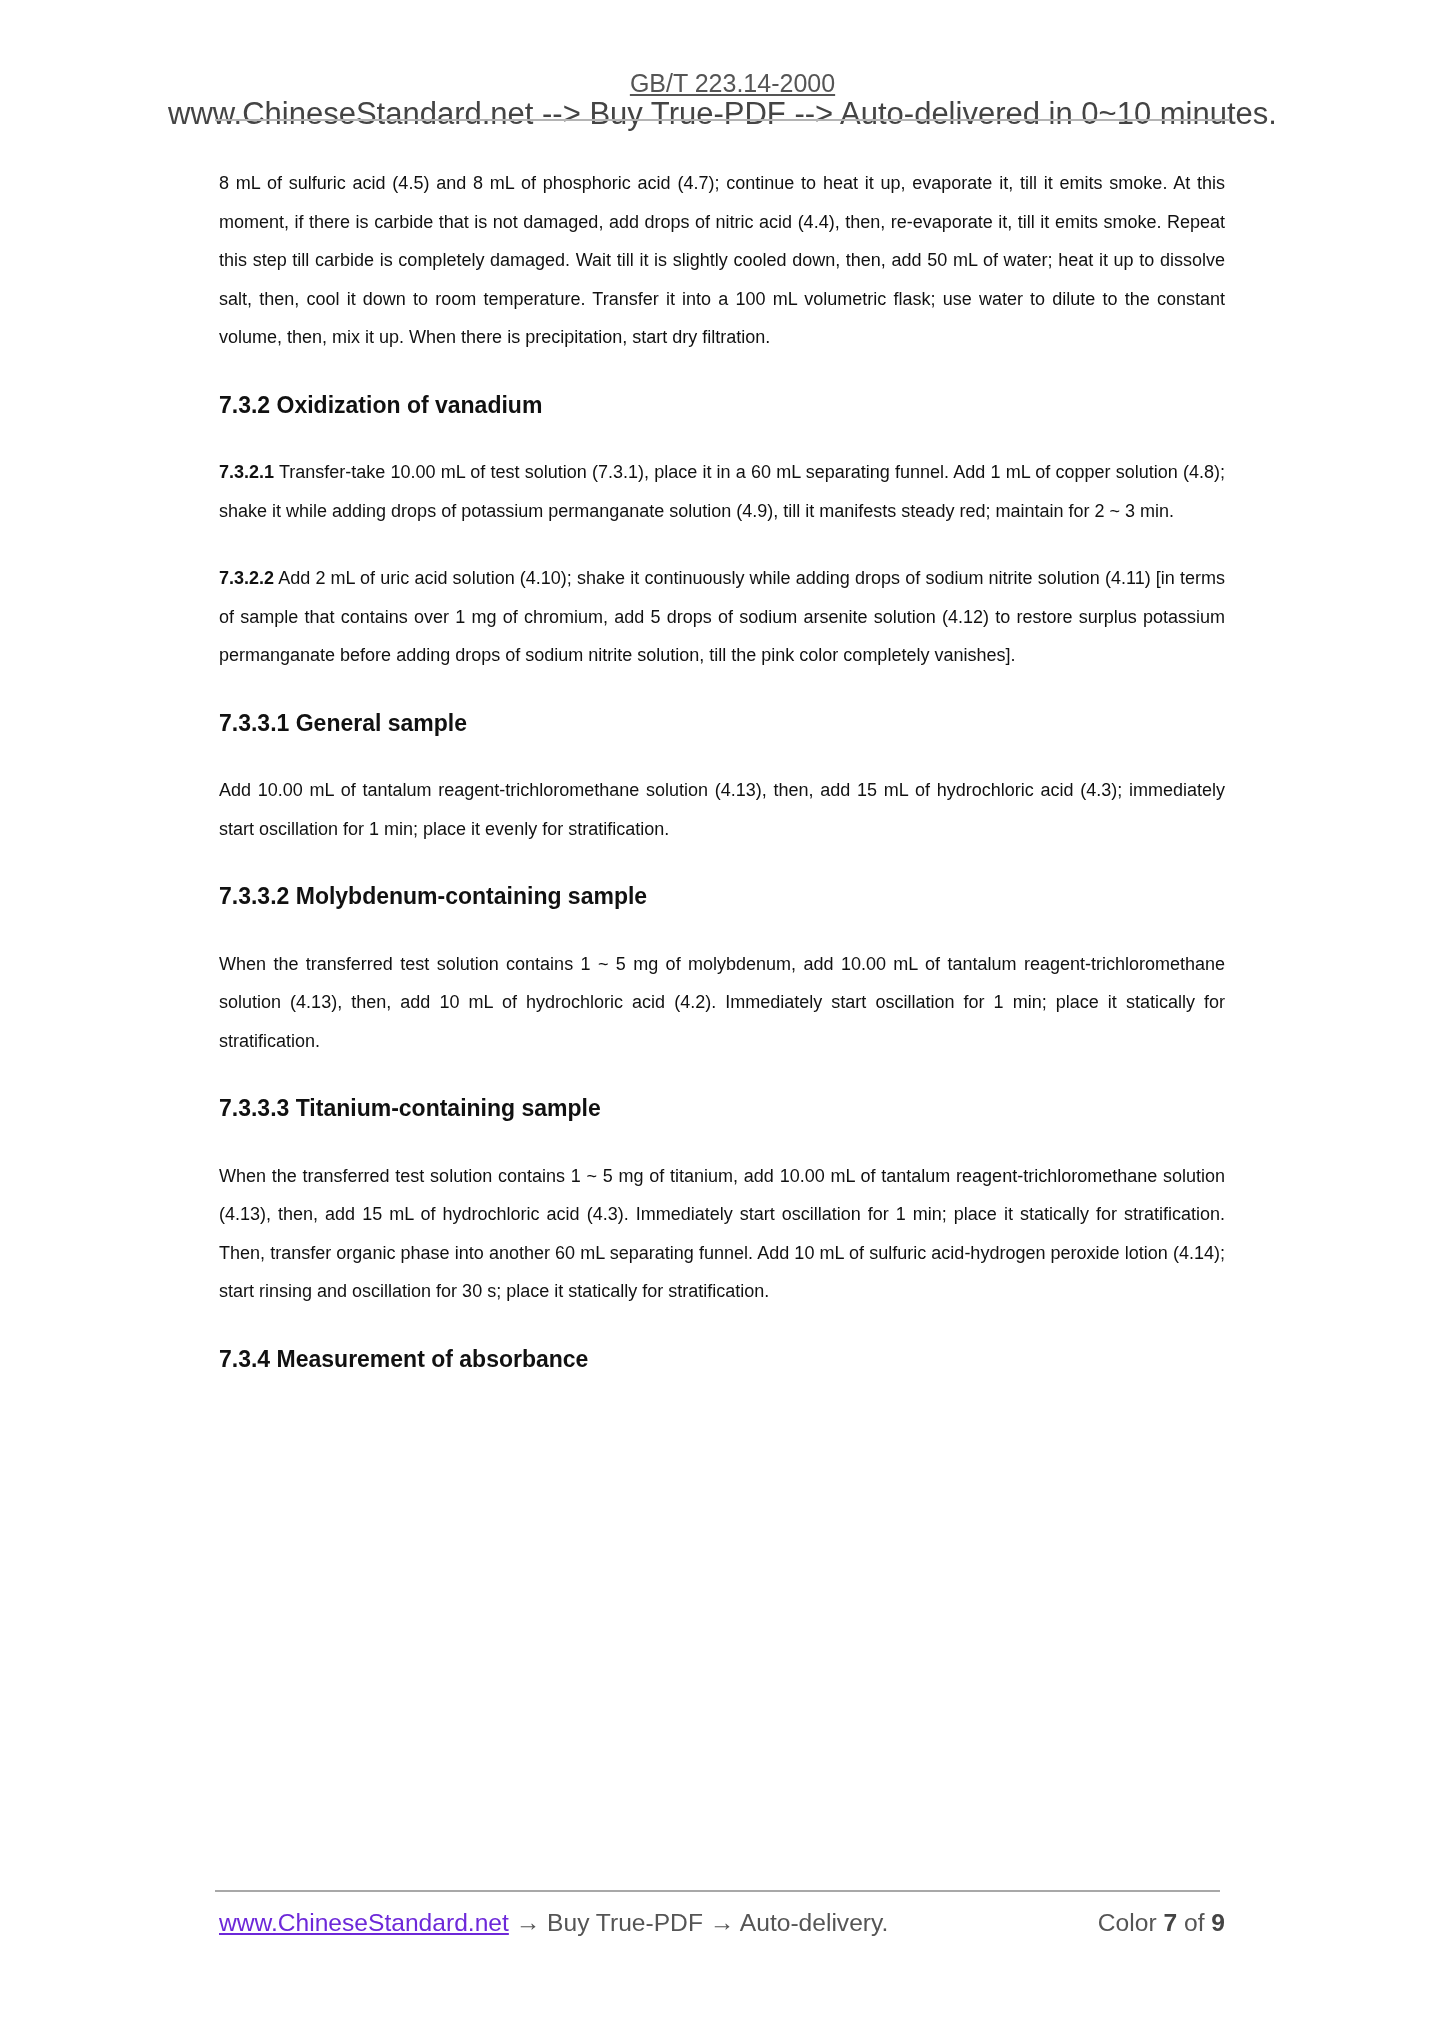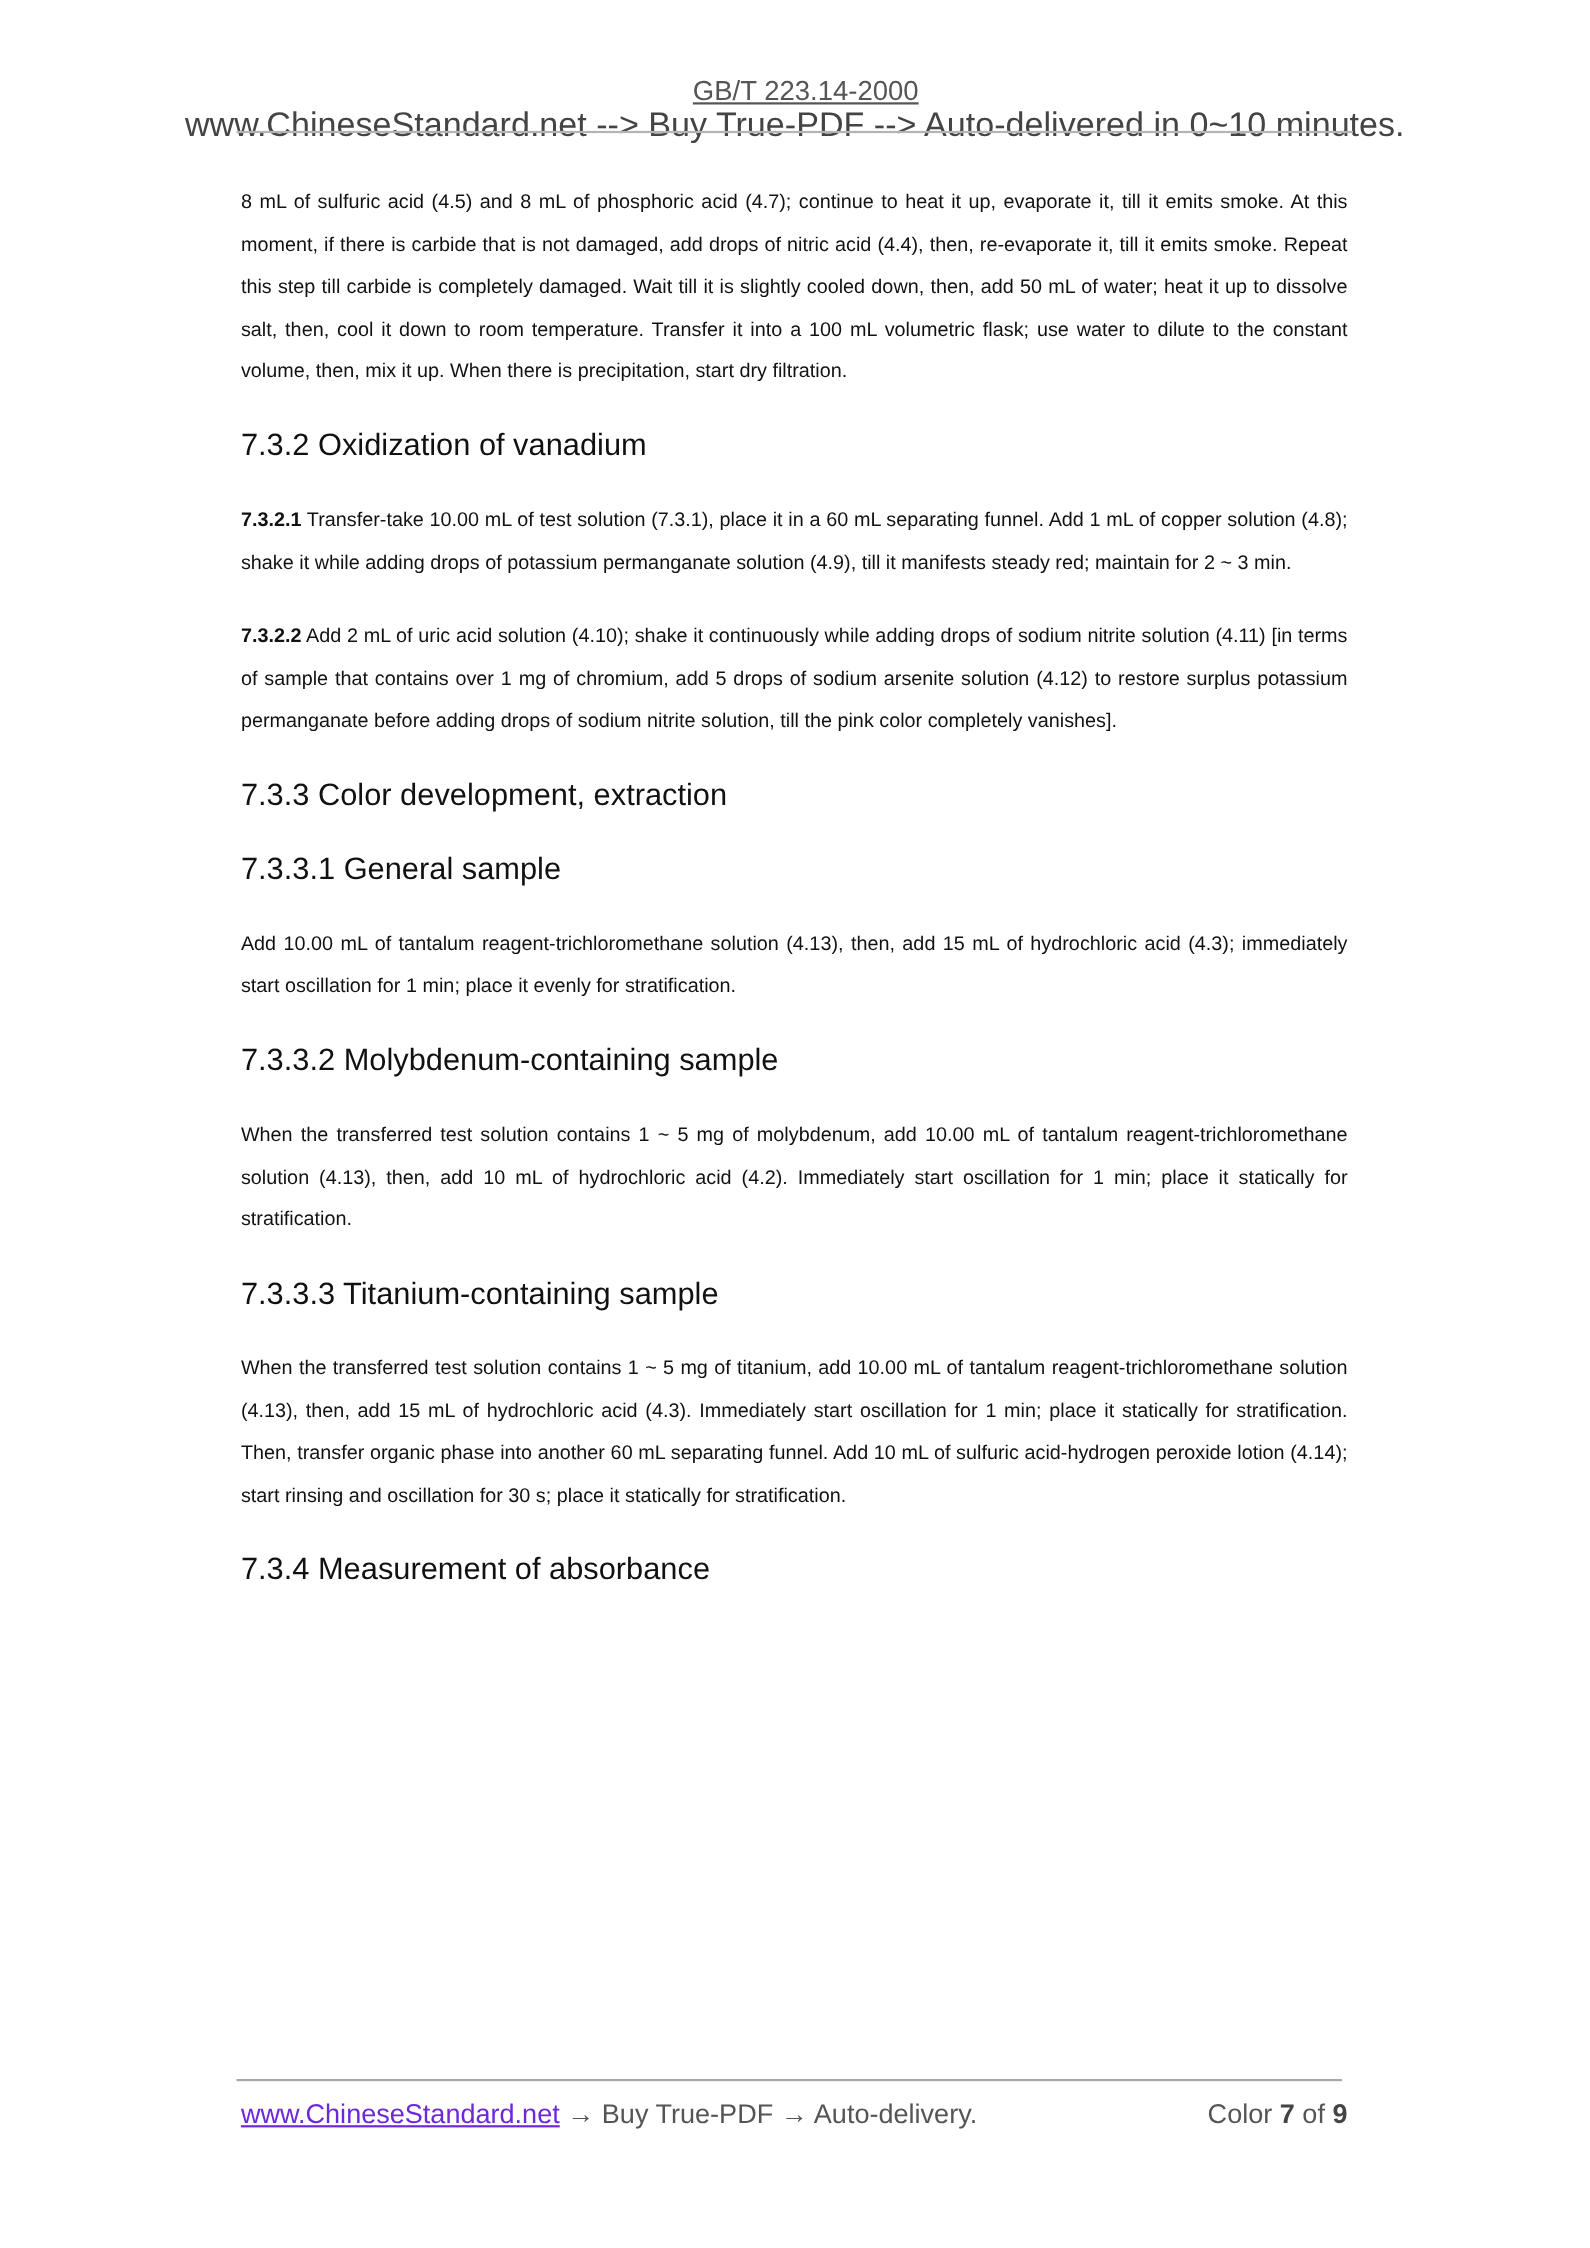--- a/index.html
+++ b/index.html
@@ -55,23 +55,23 @@
     top: 164px;
     width: 1006px;
   }
   .para {
     font-size: 18px;
     line-height: 38.5px;
     text-align: justify;
     margin: 0 0 29px 0;
   }
   .heading {
-    font-size: 28px;
+    font-size: 23px;
     line-height: 38.5px;
-    font-weight: normal;
+    font-weight: bold;
     margin: 0 0 29px 0;
   }
   .clause-num {
     font-weight: bold;
   }
   .footer-rule {
     position: absolute;
     left: 215px;
     top: 1890px;
     width: 1005px;
@@ -117,21 +117,20 @@
 
 <div class="content">
   <p class="para">8 mL of sulfuric acid (4.5) and 8 mL of phosphoric acid (4.7); continue to heat it up, evaporate it, till it emits smoke. At this moment, if there is carbide that is not damaged, add drops of nitric acid (4.4), then, re-evaporate it, till it emits smoke. Repeat this step till carbide is completely damaged. Wait till it is slightly cooled down, then, add 50 mL of water; heat it up to dissolve salt, then, cool it down to room temperature. Transfer it into a 100 mL volumetric flask; use water to dilute to the constant volume, then, mix it up. When there is precipitation, start dry filtration.</p>
 
   <p class="heading">7.3.2 Oxidization of vanadium</p>
 
   <p class="para"><span class="clause-num">7.3.2.1</span><span> Transfer-take 10.00 mL of test solution (7.3.1), place it in a 60 mL separating funnel. Add 1 mL of copper solution (4.8); shake it while adding drops of potassium permanganate solution (4.9), till it manifests steady red; maintain for 2 ~ 3 min.</span></p>
 
   <p class="para"><span class="clause-num">7.3.2.2</span><span> Add 2 mL of uric acid solution (4.10); shake it continuously while adding drops of sodium nitrite solution (4.11) [in terms of sample that contains over 1 mg of chromium, add 5 drops of sodium arsenite solution (4.12) to restore surplus potassium permanganate before adding drops of sodium nitrite solution, till the pink color completely vanishes].</span></p>
 
-  <p class="heading">7.3.3 Color development, extraction</p>
 
   <p class="heading">7.3.3.1 General sample</p>
 
   <p class="para">Add 10.00 mL of tantalum reagent-trichloromethane solution (4.13), then, add 15 mL of hydrochloric acid (4.3); immediately start oscillation for 1 min; place it evenly for stratification.</p>
 
   <p class="heading">7.3.3.2 Molybdenum-containing sample</p>
 
   <p class="para">When the transferred test solution contains 1 ~ 5 mg of molybdenum, add 10.00 mL of tantalum reagent-trichloromethane solution (4.13), then, add 10 mL of hydrochloric acid (4.2). Immediately start oscillation for 1 min; place it statically for stratification.</p>
 
   <p class="heading">7.3.3.3 Titanium-containing sample</p>

